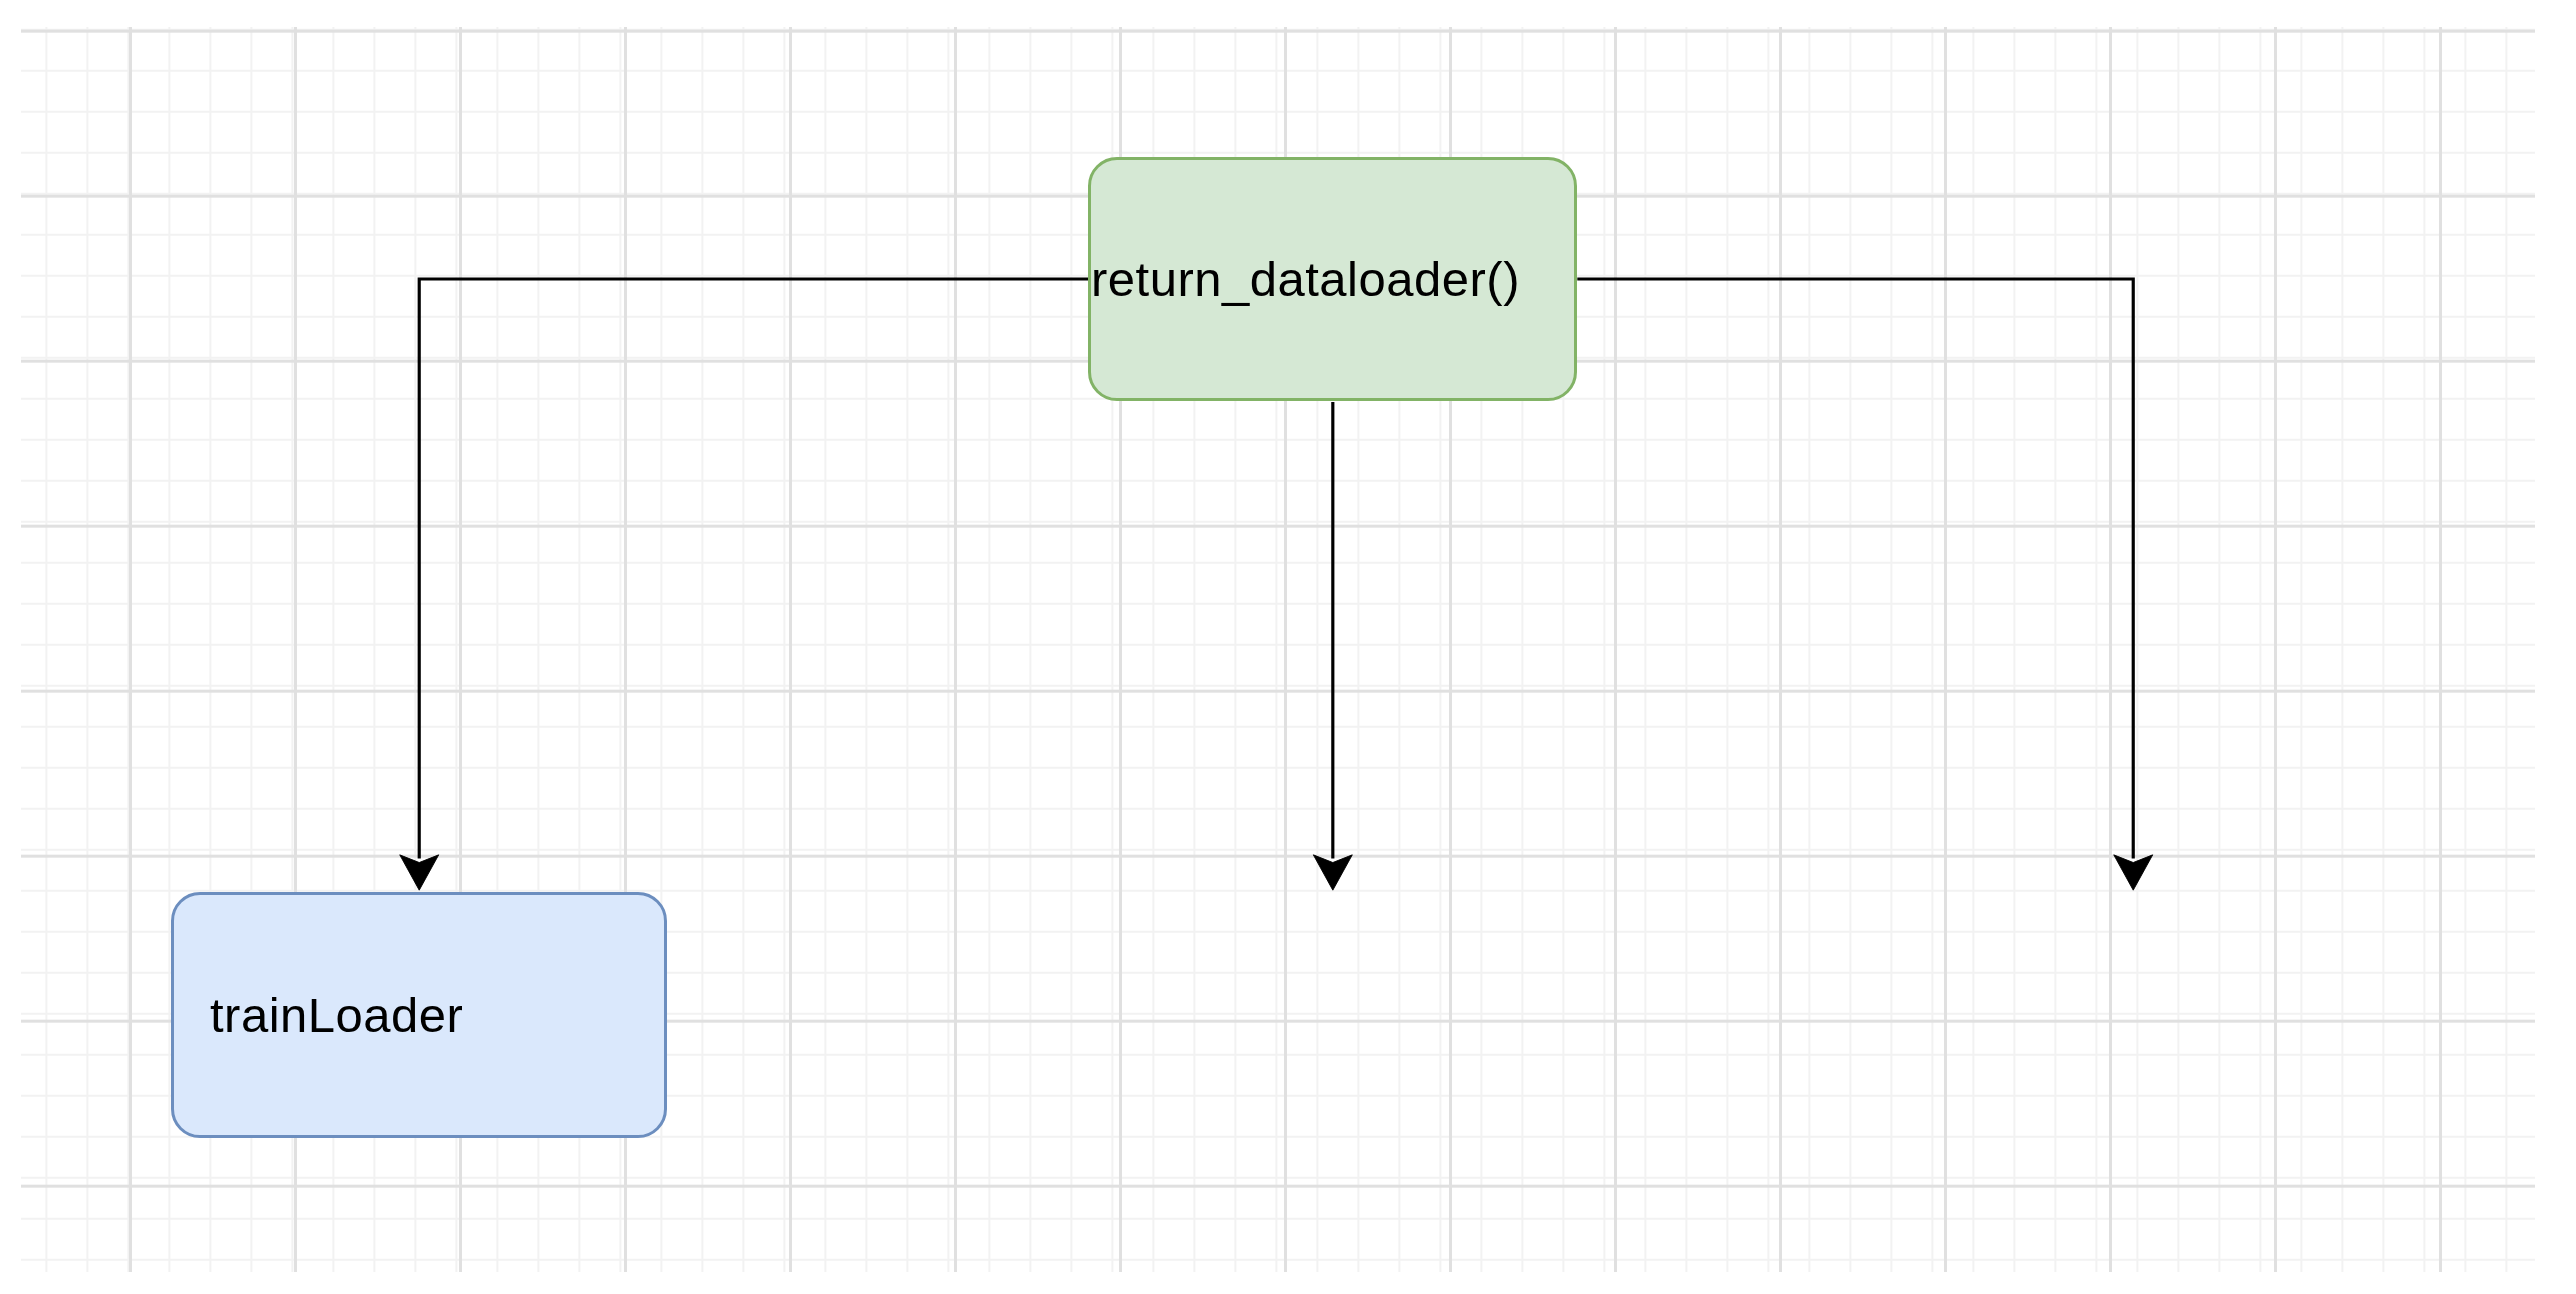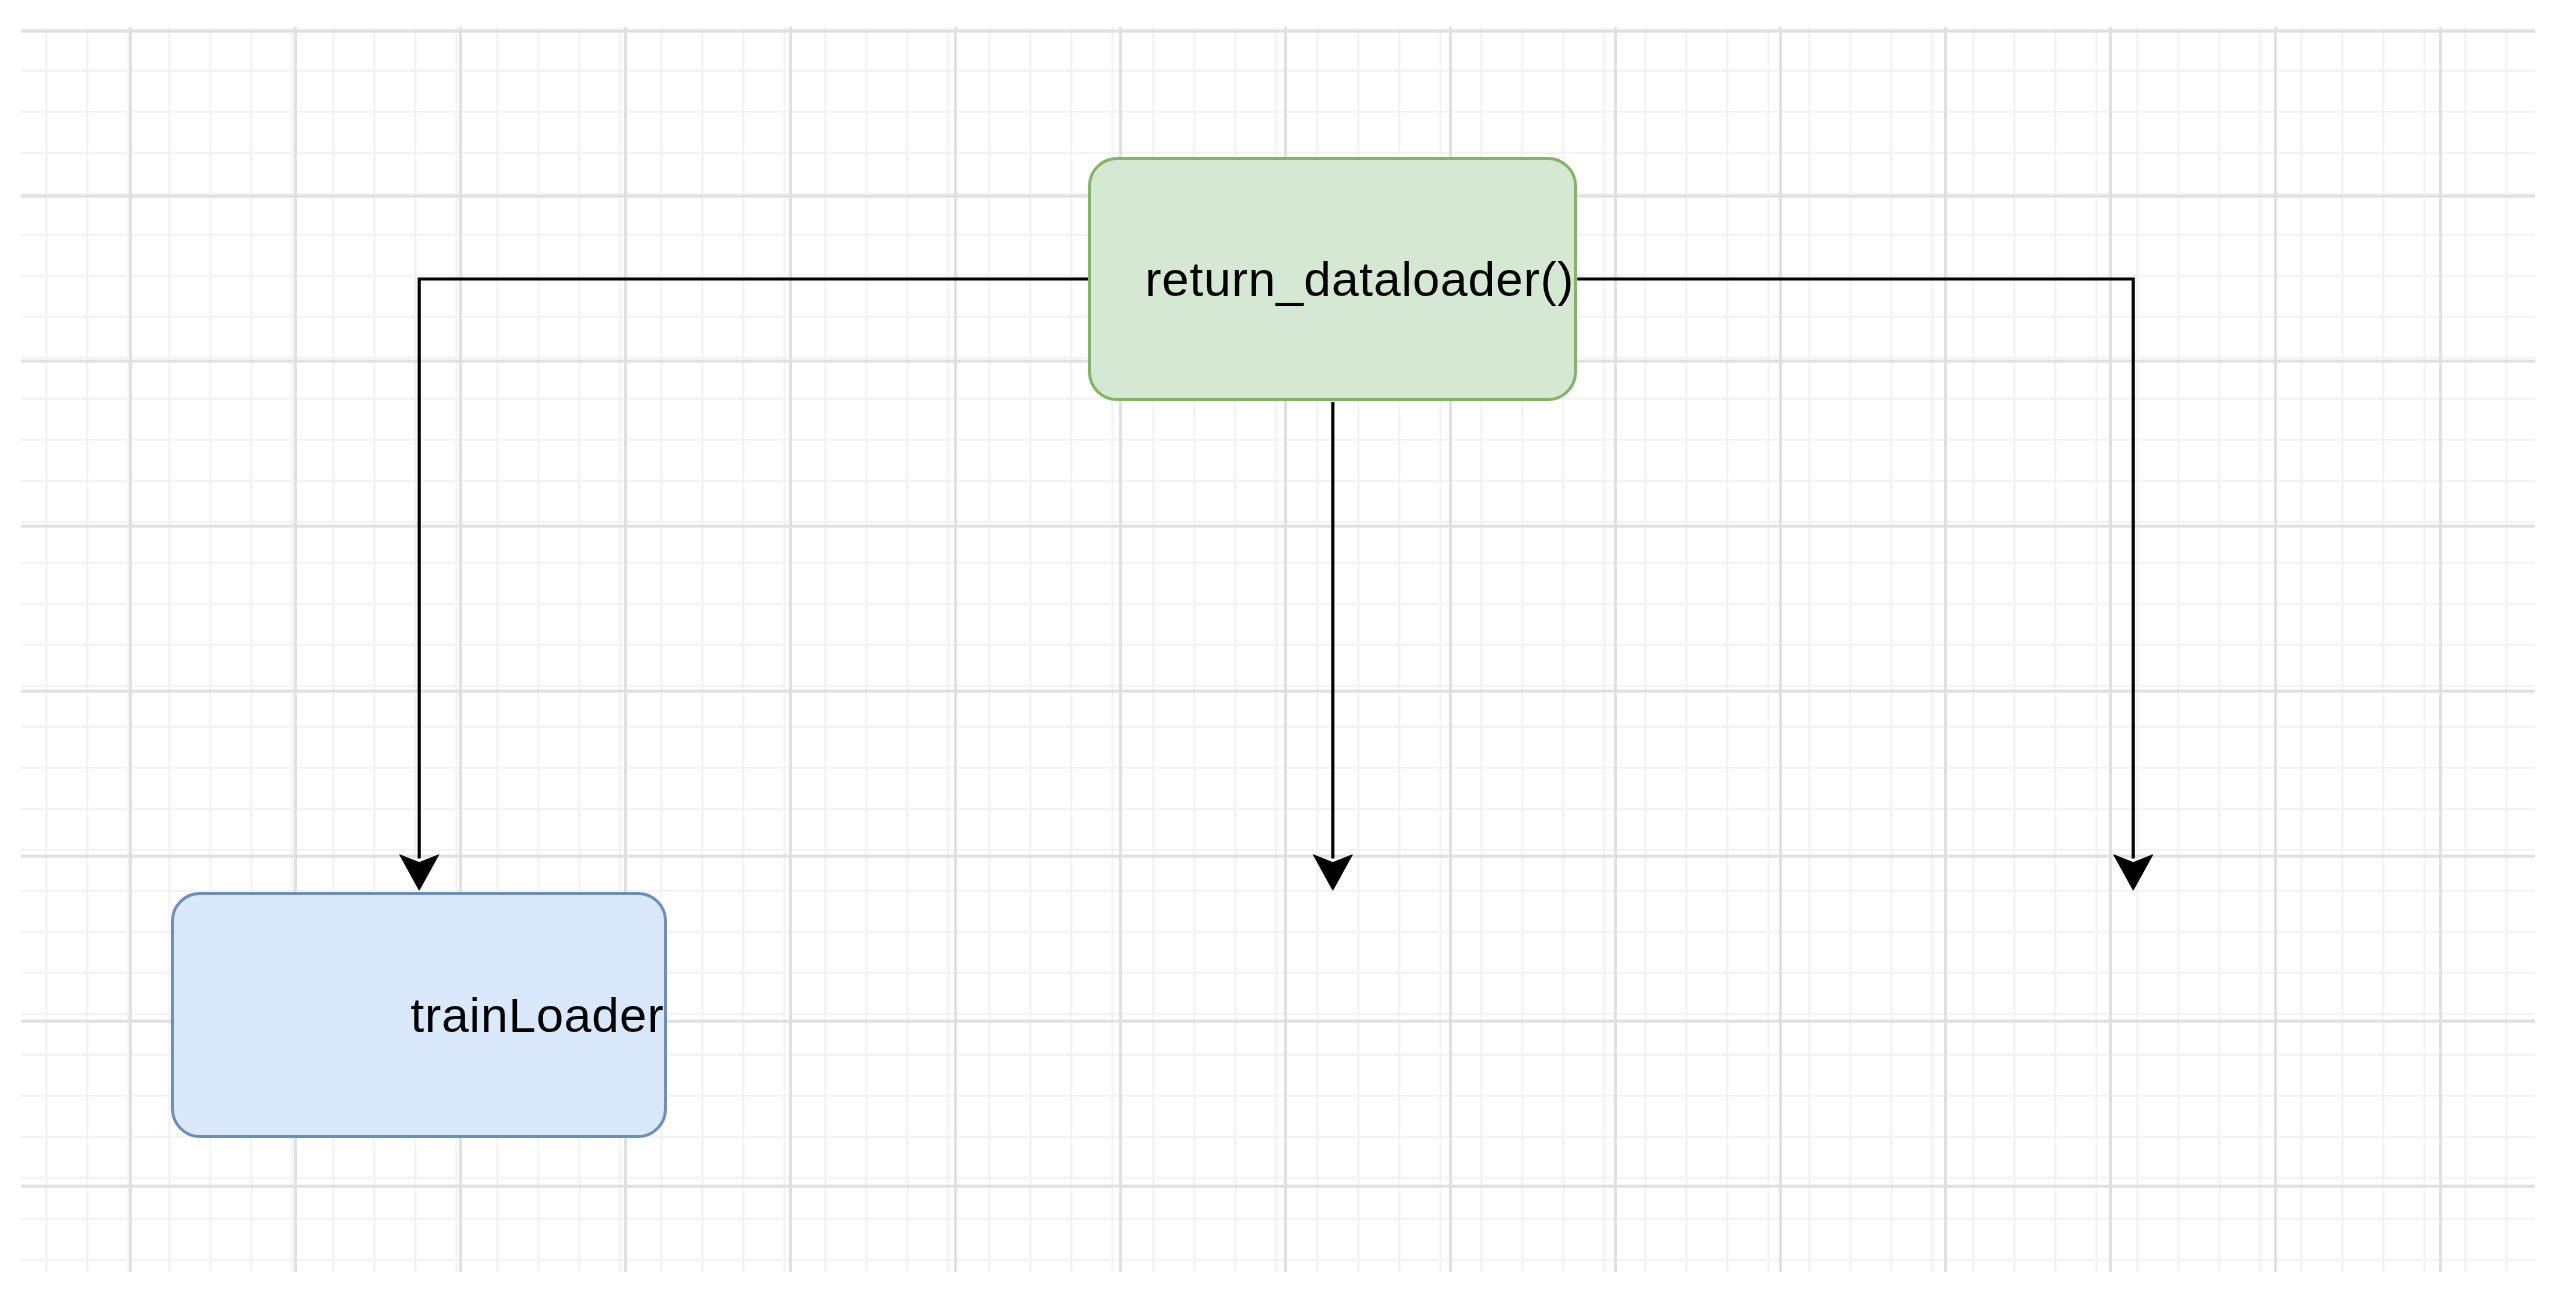--- a/index.html
+++ b/index.html
@@ -55,21 +55,21 @@
   .edge-arrowhead {
     fill: #000000;
     stroke: #000000;
     stroke-width: 1;
     stroke-linejoin: round;
   }
   .node {
     position: absolute;
     display: flex;
     align-items: center;
-    justify-content: flex-end;
+    justify-content: flex-start;
     text-align: center;
     box-sizing: border-box;
     border-radius: 29px;
     font-size: 49px;
     font-weight: 400;
     color: #000000;
     cursor: default;
     letter-spacing: 0.5px;
   }
   .node .label { white-space: nowrap; }
@@ -81,21 +81,21 @@
     background: #d5e8d4;
     border: 3.2px solid #82b366;
   }
   .node-blue {
     background: #dae8fc;
     border: 3.2px solid #6c8ebf;
     top: 892px;
     width: 496px;
     height: 246px;
   }
-  .node-train { left: 171px; }
+  .node-train { left: 171px; padding-left: 36px; }
   .node-val   { left: 1085px; }
   .node-test  { left: 1885px; }
 </style>
 </head>
 <body>
 
 <div class="canvas">
 
   <div class="grid"></div>
 

